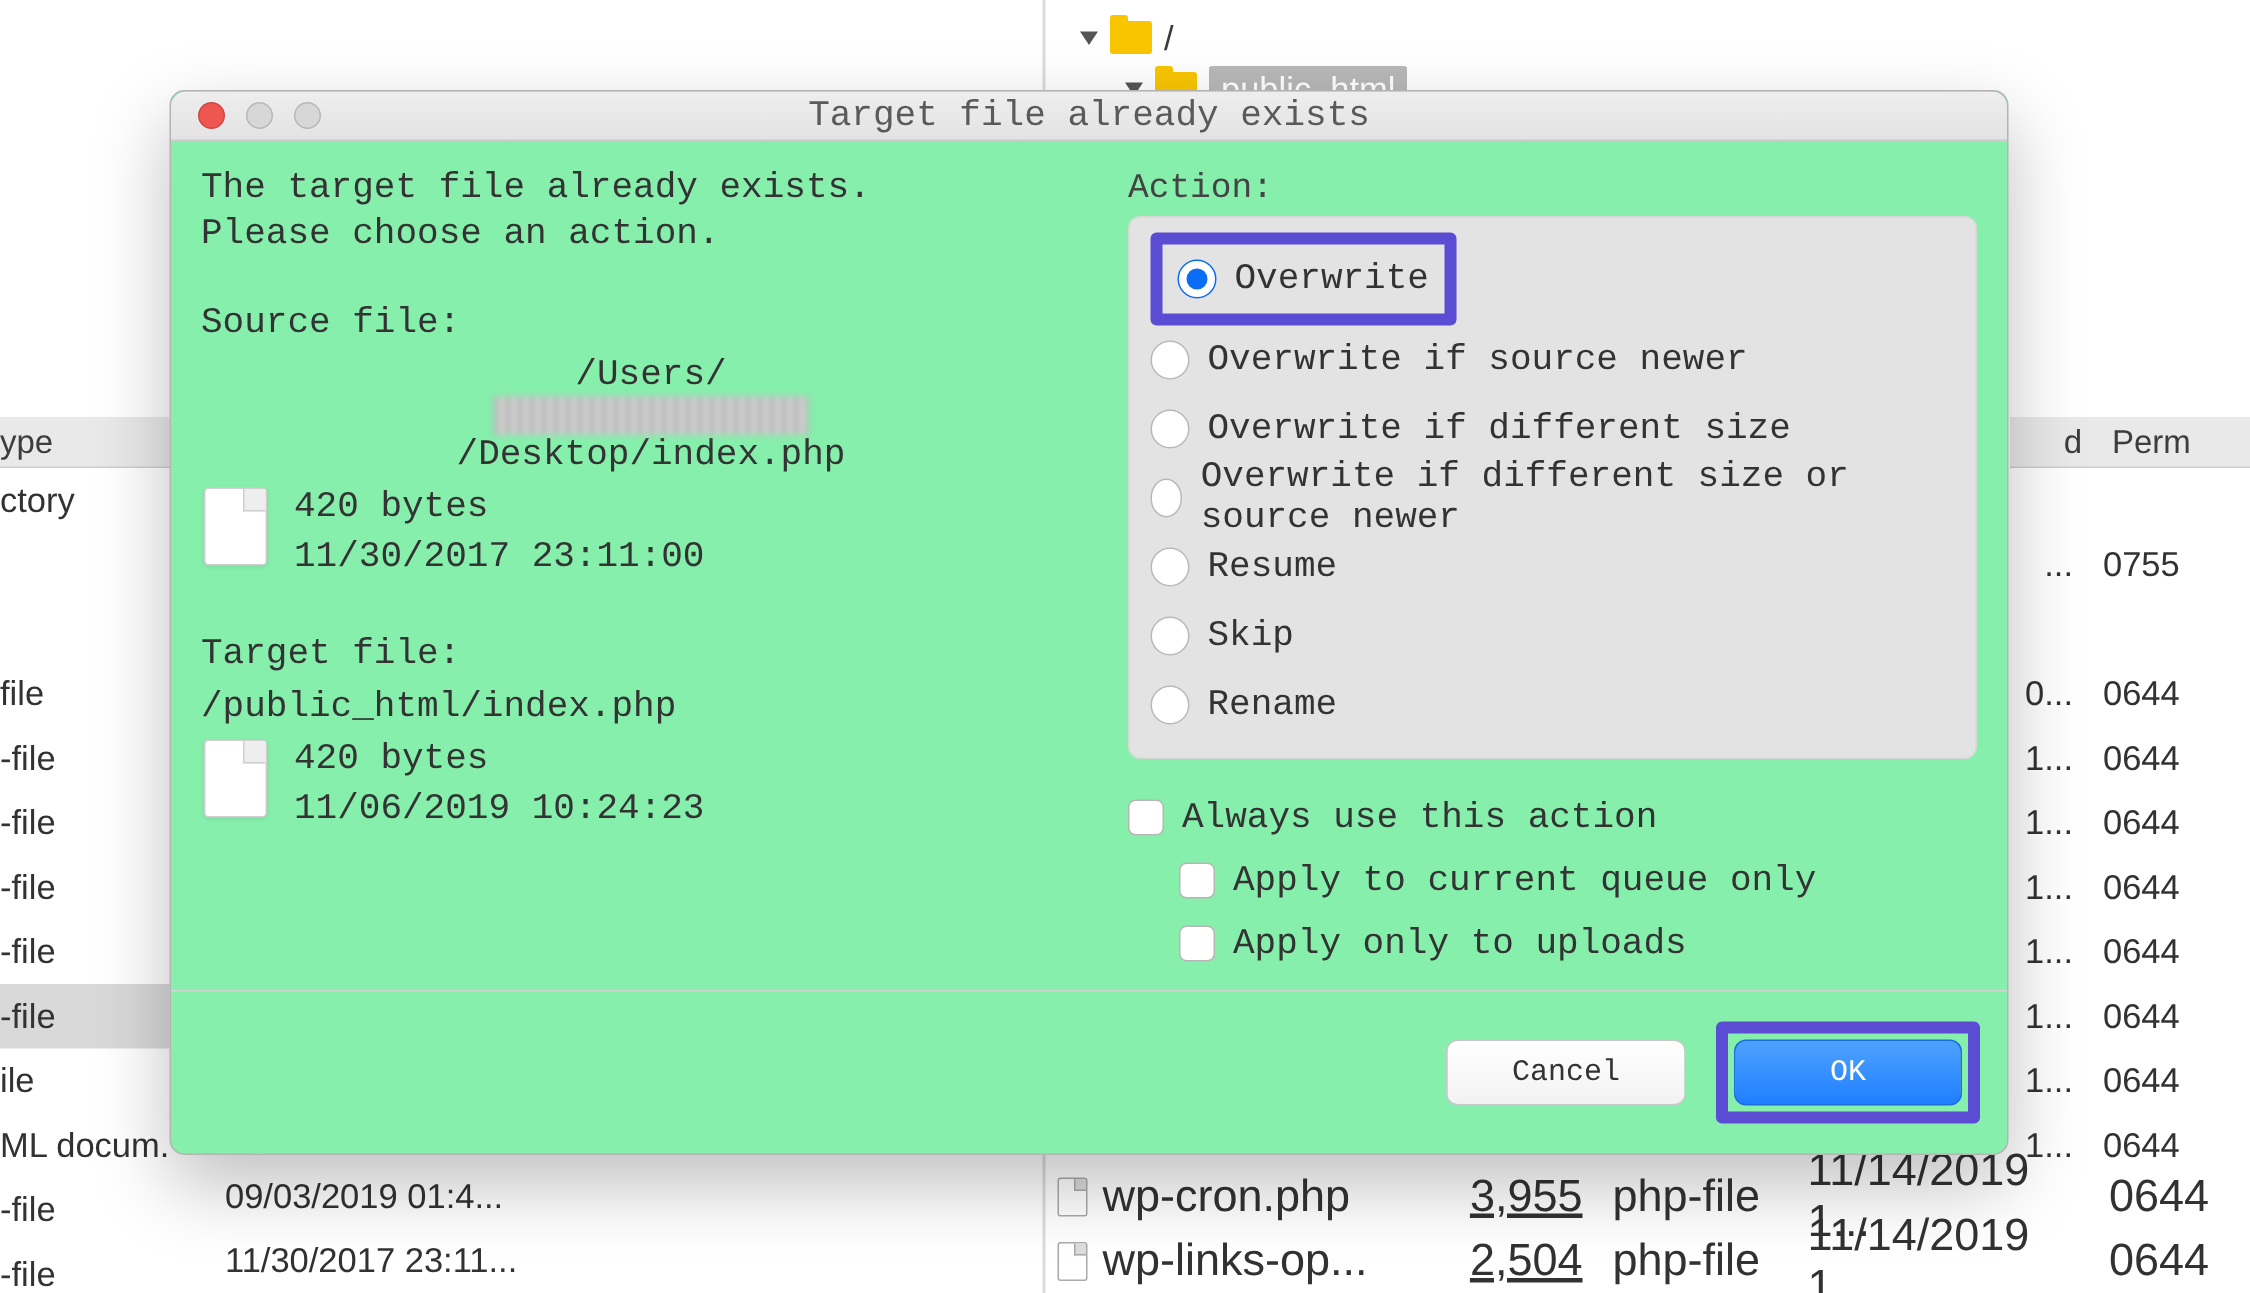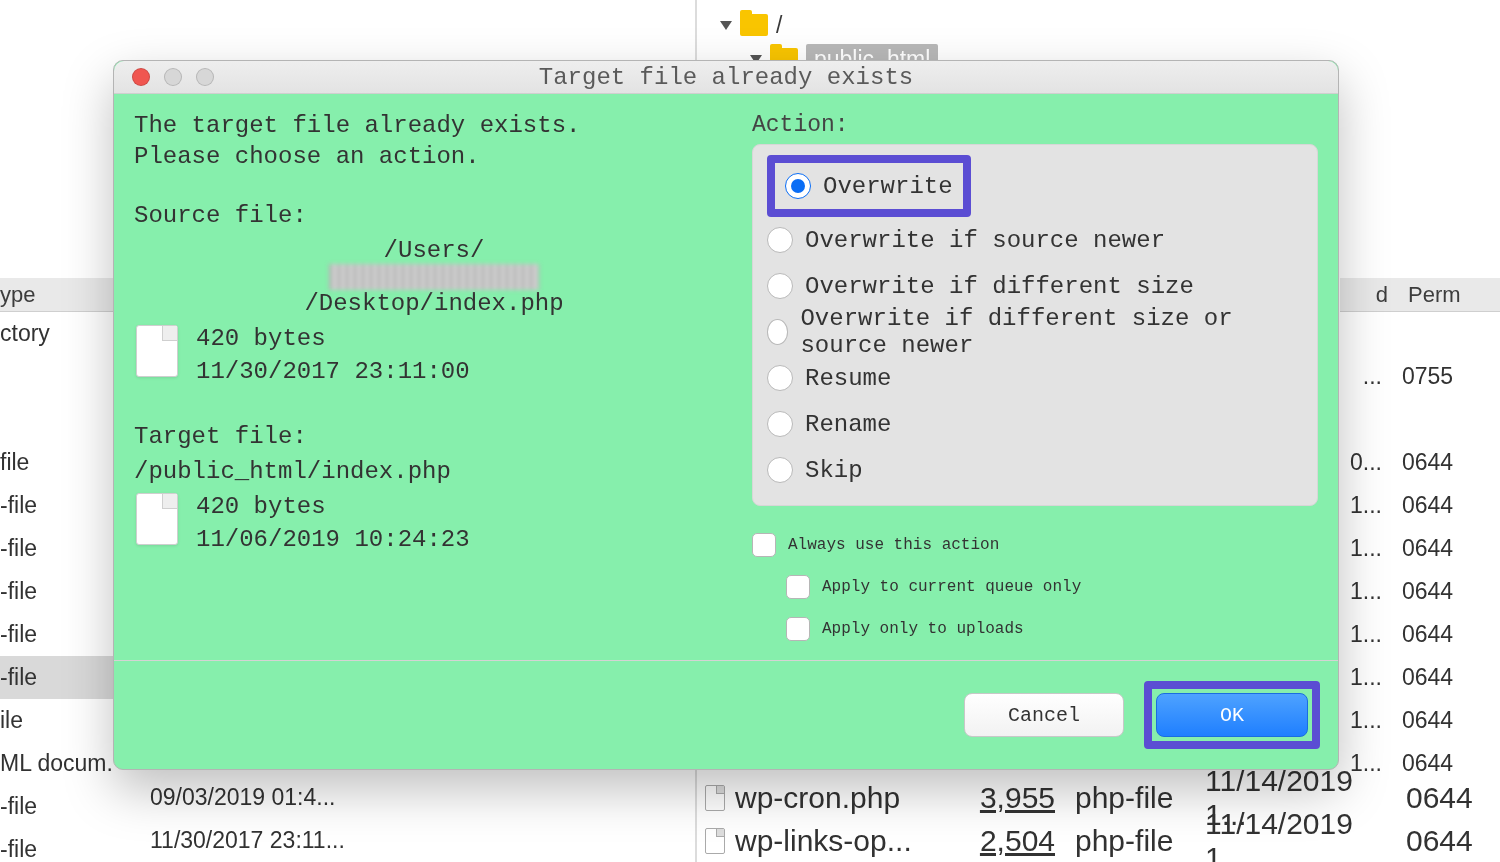--- a/index.html
+++ b/index.html
@@ -287,21 +287,21 @@
       border-radius: 4px;
       padding: 0 10px;
       display: inline-flex;
     }
 
     .check-row {
       display: flex;
       align-items: center;
       gap: 12px;
       height: 42px;
-      font-size: 16px;
+      font-size: 24px;
       color: #333;
     }
     .check-row.indent { padding-left: 34px; }
     .cbox {
       width: 24px; height: 24px;
       border: 1px solid #b6b6b6;
       border-radius: 5px;
       background: #fff;
     }
 
@@ -526,25 +526,25 @@
         <div class="radio-row">
           <span class="radio"></span>
           <span>Overwrite if different size or source newer</span>
         </div>
         <div class="radio-row">
           <span class="radio"></span>
           <span>Resume</span>
         </div>
         <div class="radio-row">
           <span class="radio"></span>
-          <span>Rename</span>
+          <span>Skip</span>
         </div>
         <div class="radio-row">
           <span class="radio"></span>
-          <span>Skip</span>
+          <span>Rename</span>
         </div>
       </div>
 
       <div style="height:18px"></div>
       <div class="check-row">
         <span class="cbox"></span>
         <span>Always use this action</span>
       </div>
       <div class="check-row indent">
         <span class="cbox"></span>

